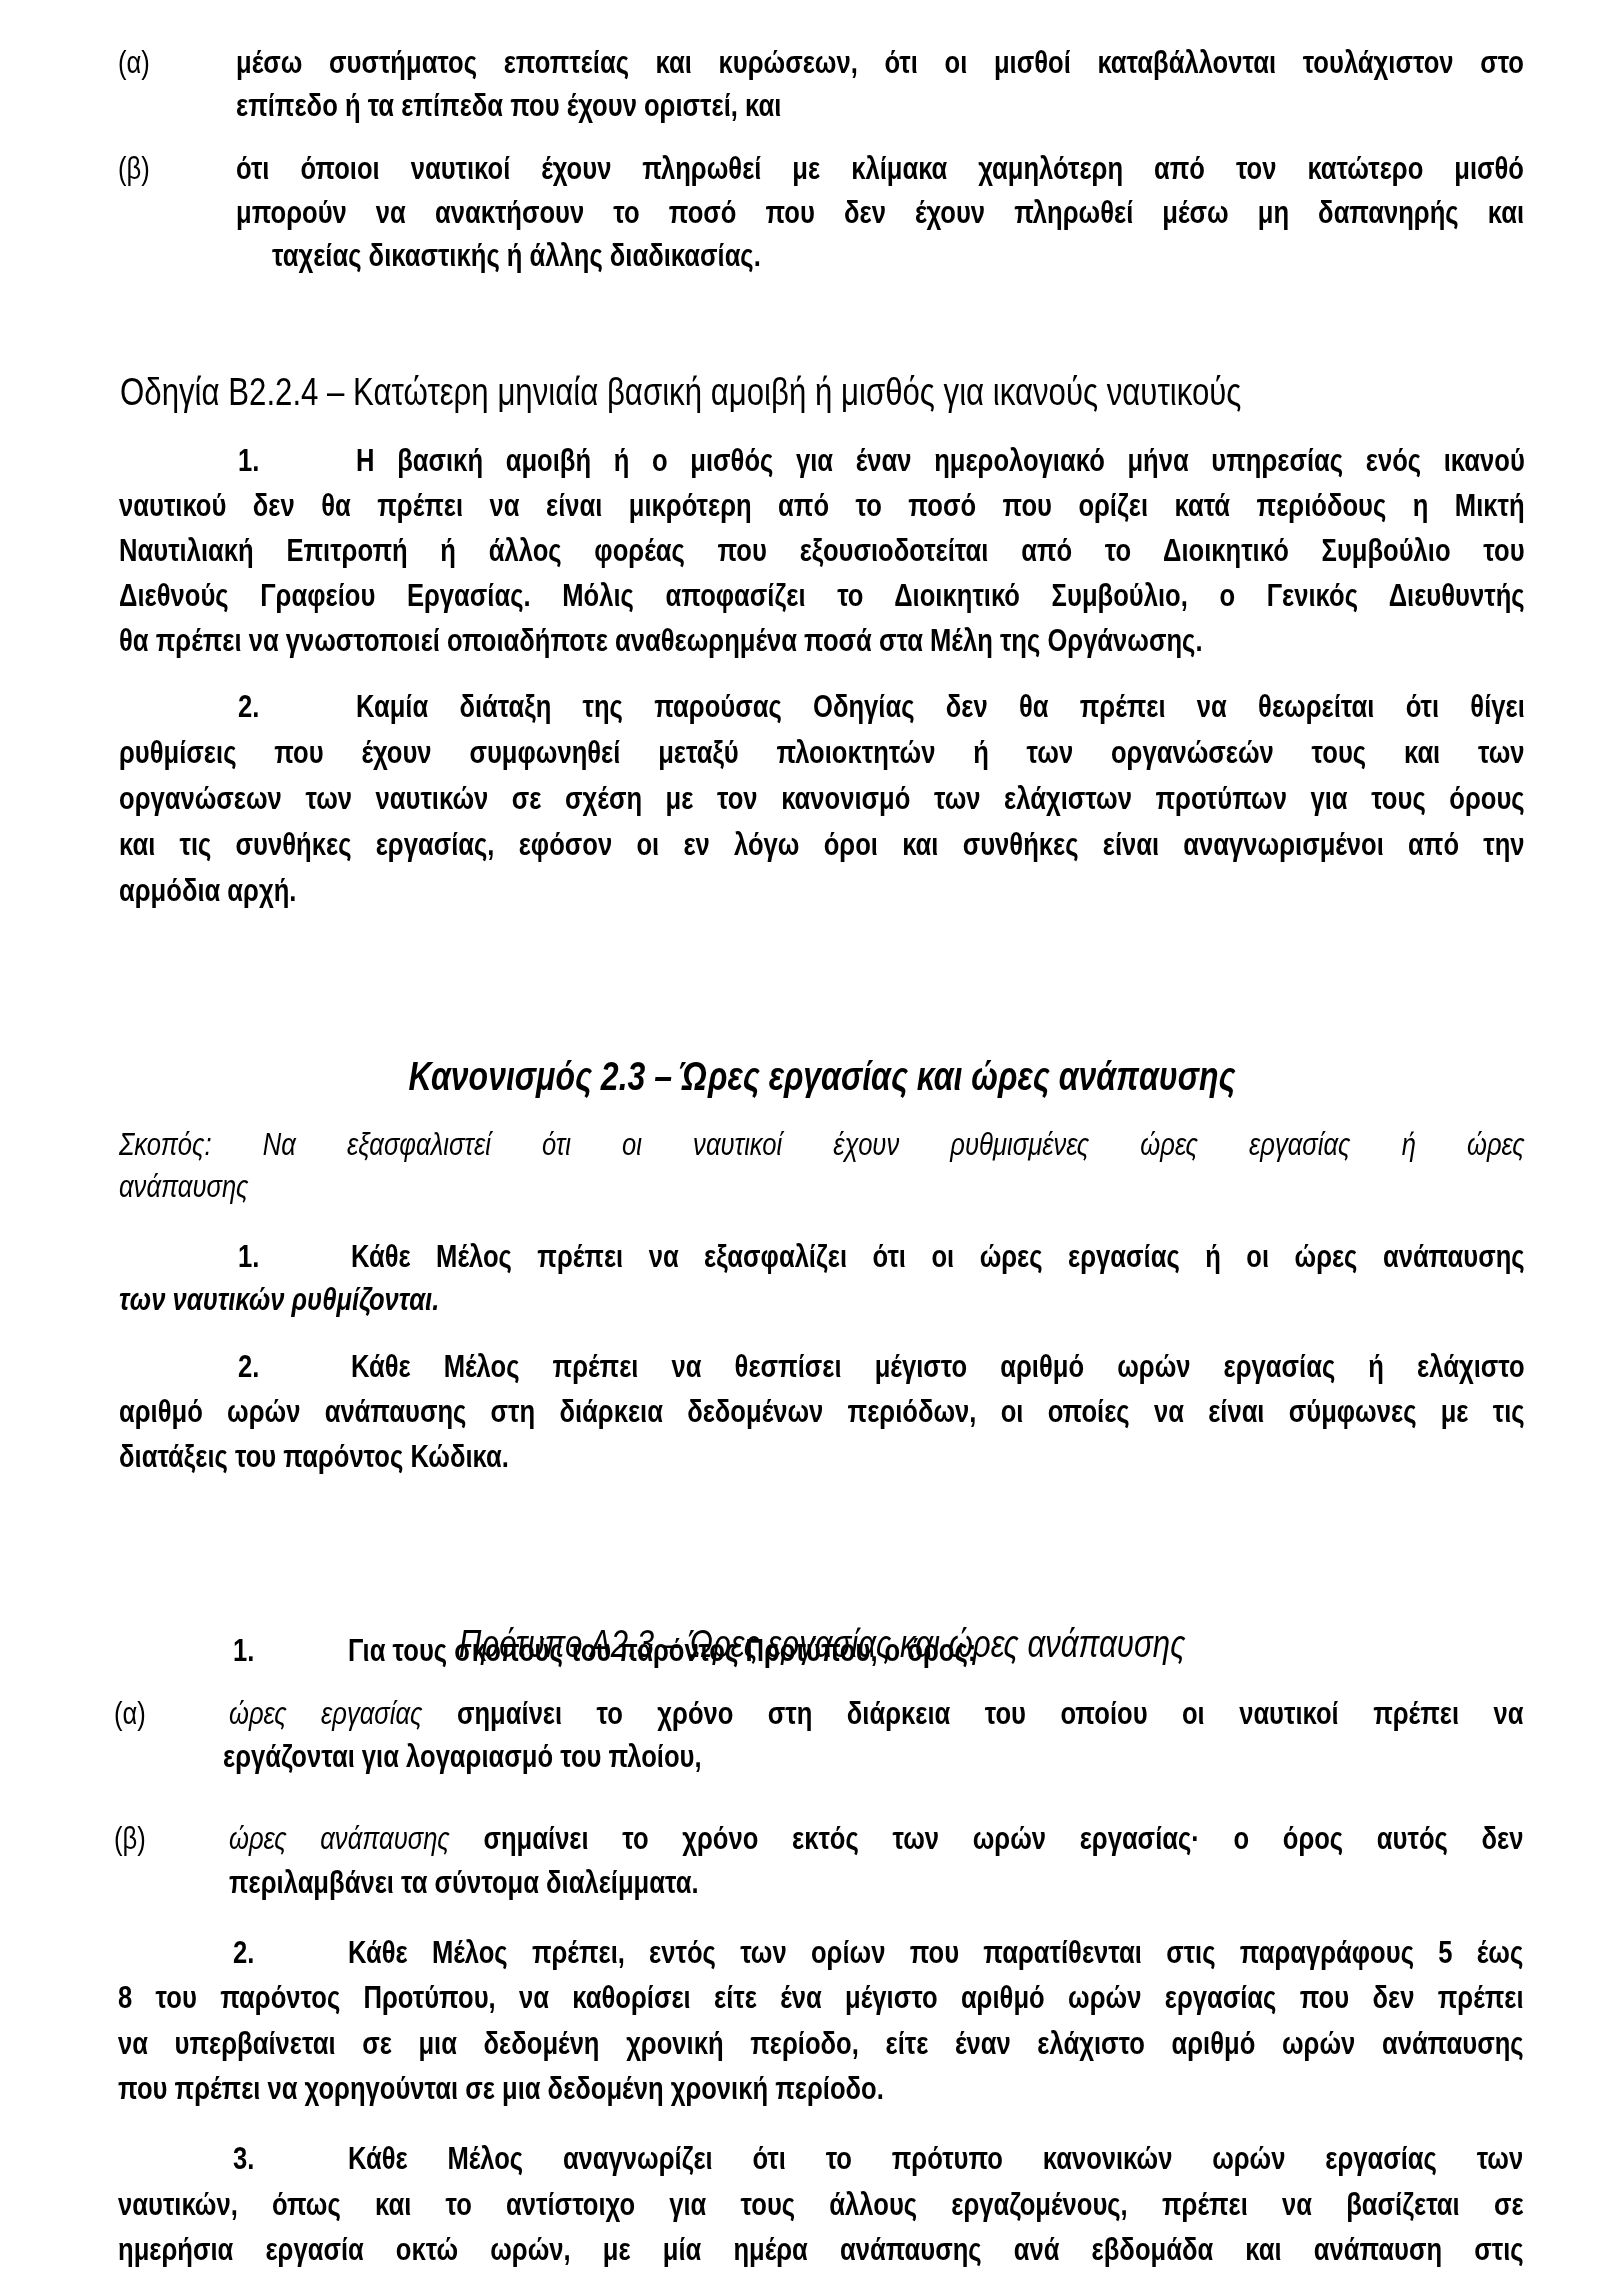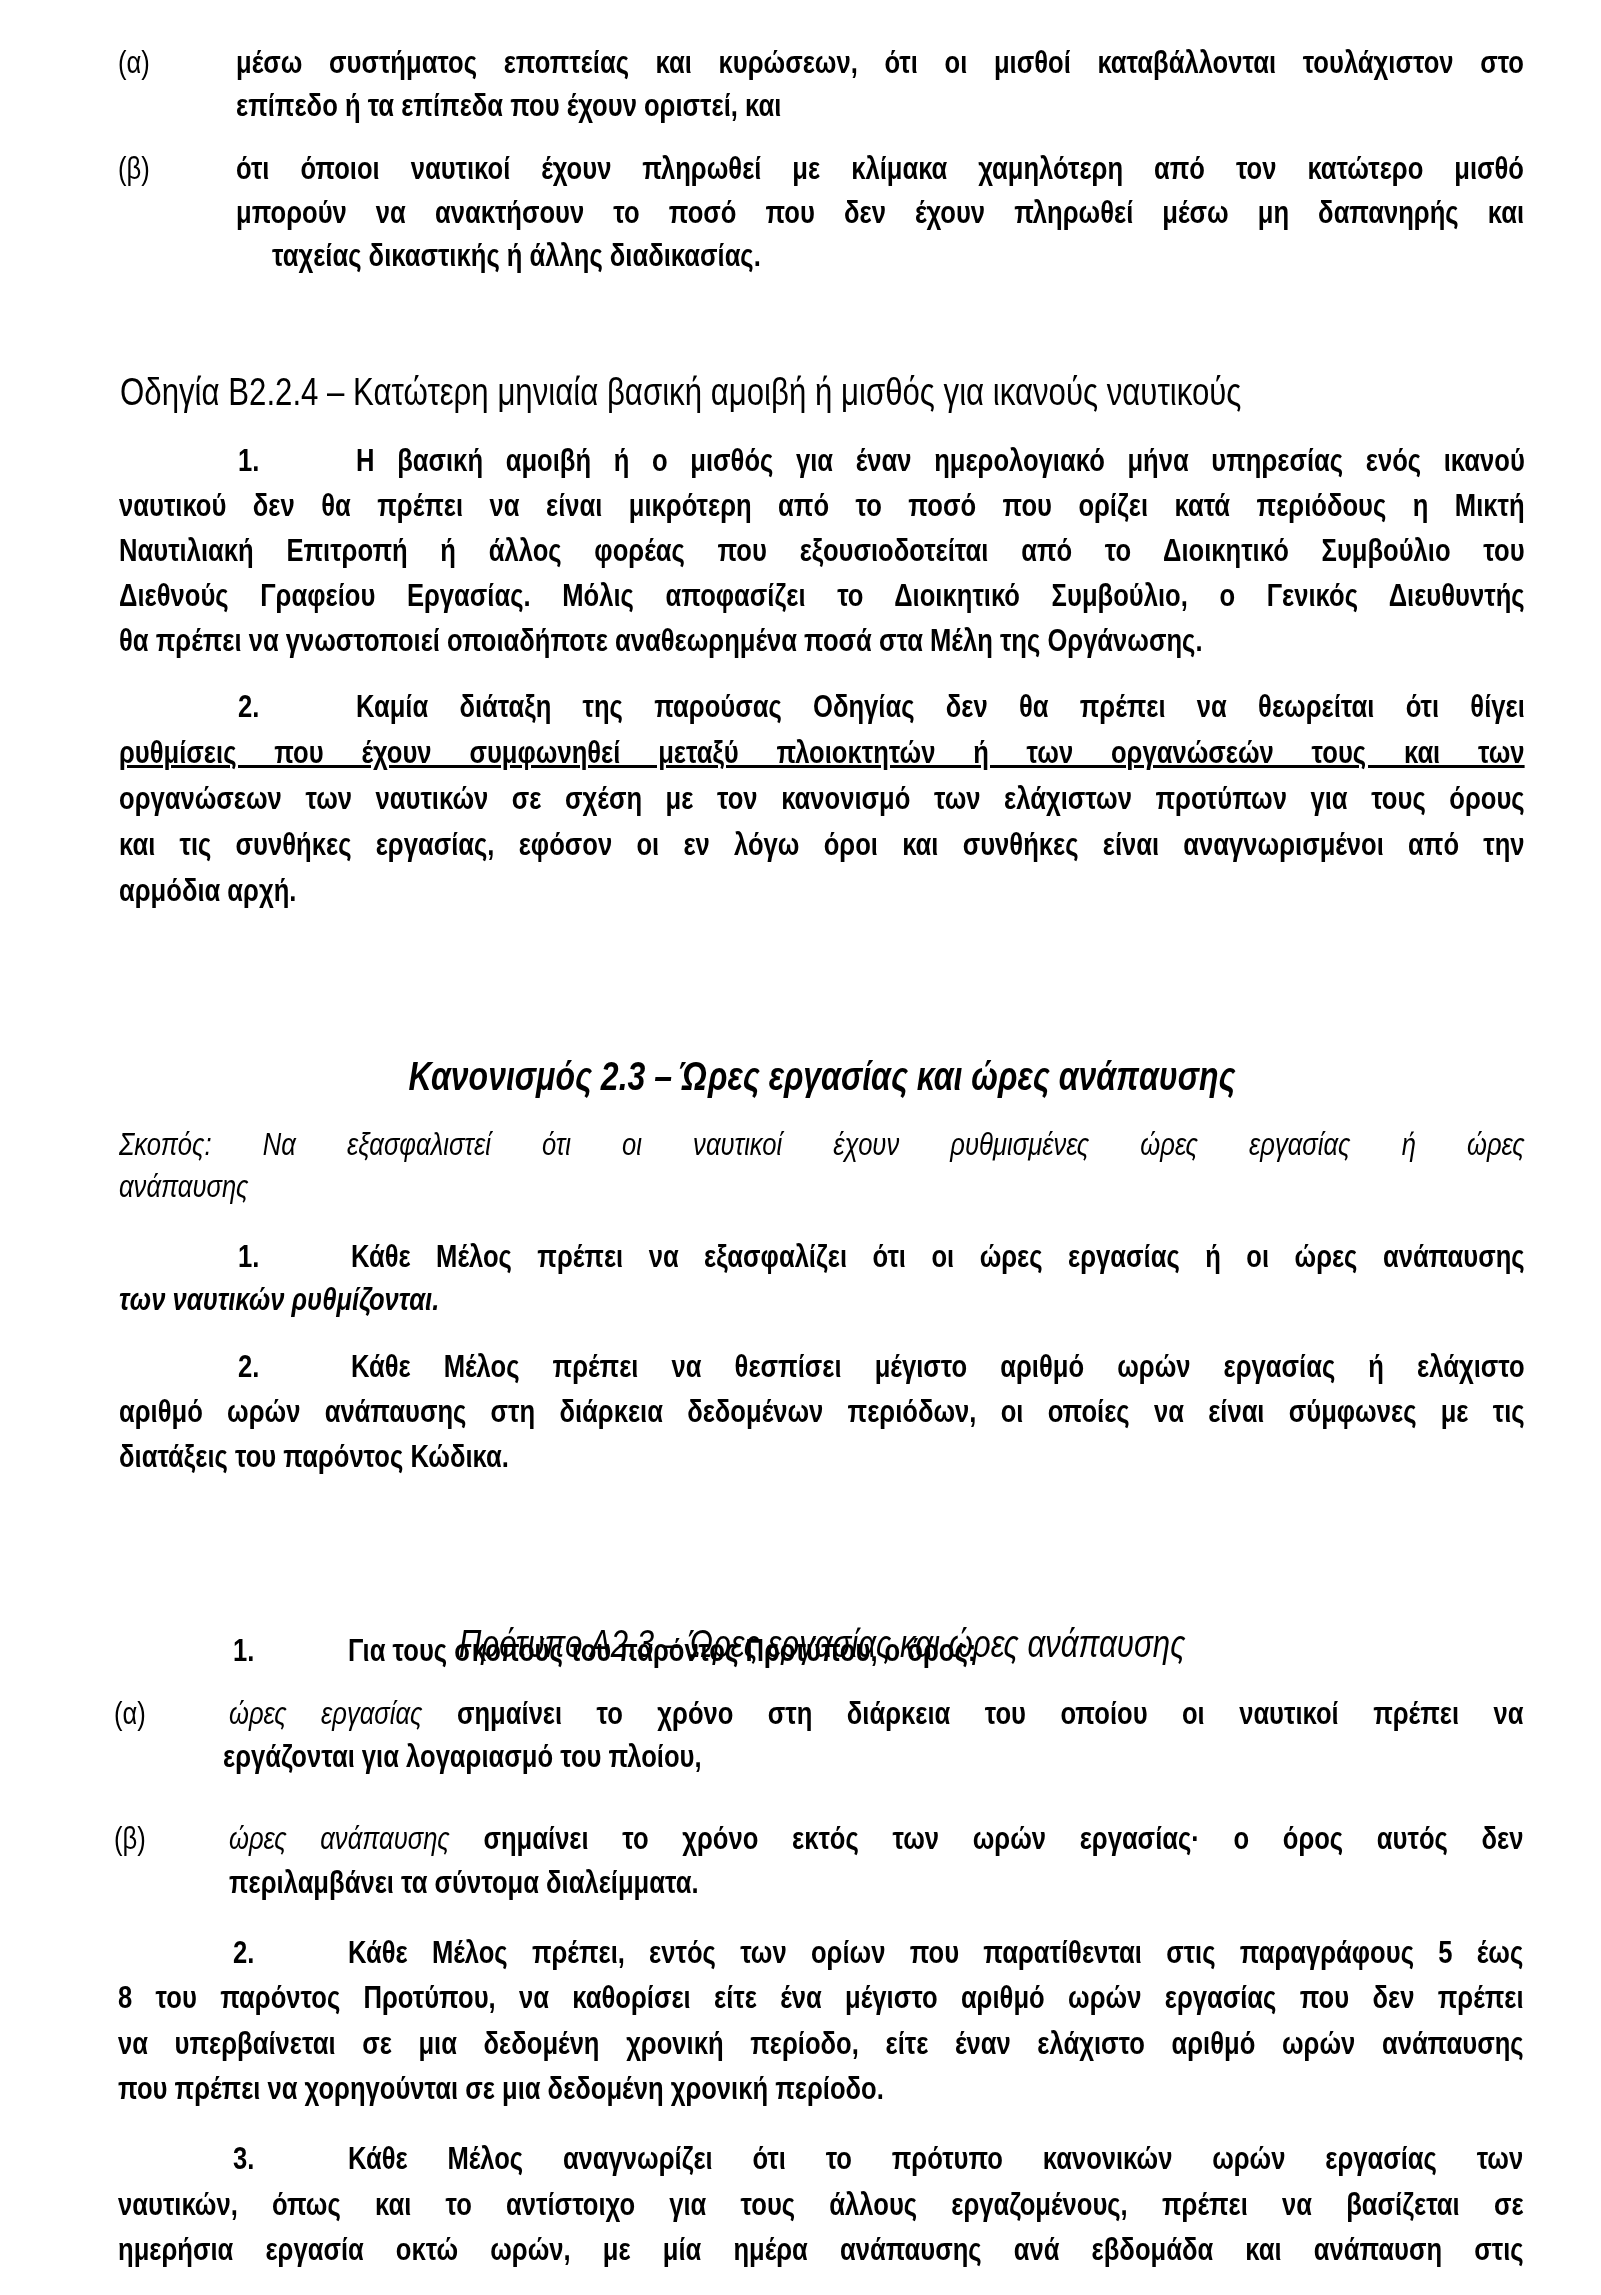--- a/index.html
+++ b/index.html
@@ -66,21 +66,21 @@
   <div class="ln" style="left:119px;top:620px;width:1406px;">
       <span class="in">θα πρέπει να γνωστοποιεί οποιαδήποτε αναθεωρημένα ποσά στα Μέλη της Οργάνωσης.</span>
     </div>
 </div>
 
 <div>
   <span class="lbl" style="left:238px;top:686px;">2.</span>
   <div class="ln j" style="left:356px;top:686px;width:1169px;">
       <span class="in" style="width: 1461px; white-space: normal; height: 40px; overflow: visible;">Καμία διάταξη της παρούσας Οδηγίας δεν θα πρέπει να θεωρείται ότι θίγει</span>
     </div>
-  <div class="ln j" style="left:119px;top:732px;width:1406px;text-decoration:underline;">
+  <div class="ln j" style="left:119px;top:732px;width:1406px;">
       <span class="in" style="width: 1757px; white-space: normal; height: 40px; overflow: visible;">ρυθμίσεις που έχουν συμφωνηθεί μεταξύ πλοιοκτητών ή των οργανώσεών τους και των</span>
     </div>
   <div class="ln j" style="left:119px;top:778px;width:1406px;">
       <span class="in" style="width: 1757px; white-space: normal; height: 40px; overflow: visible;">οργανώσεων των ναυτικών σε σχέση με τον κανονισμό των ελάχιστων προτύπων για τους όρους</span>
     </div>
   <div class="ln j" style="left:119px;top:824px;width:1406px;">
       <span class="in" style="width: 1757px; white-space: normal; height: 40px; overflow: visible;">και τις συνθήκες εργασίας, εφόσον οι εν λόγω όροι και συνθήκες είναι αναγνωρισμένοι από την</span>
     </div>
   <div class="ln" style="left:119px;top:870px;width:1406px;">
       <span class="in">αρμόδια αρχή.</span>

